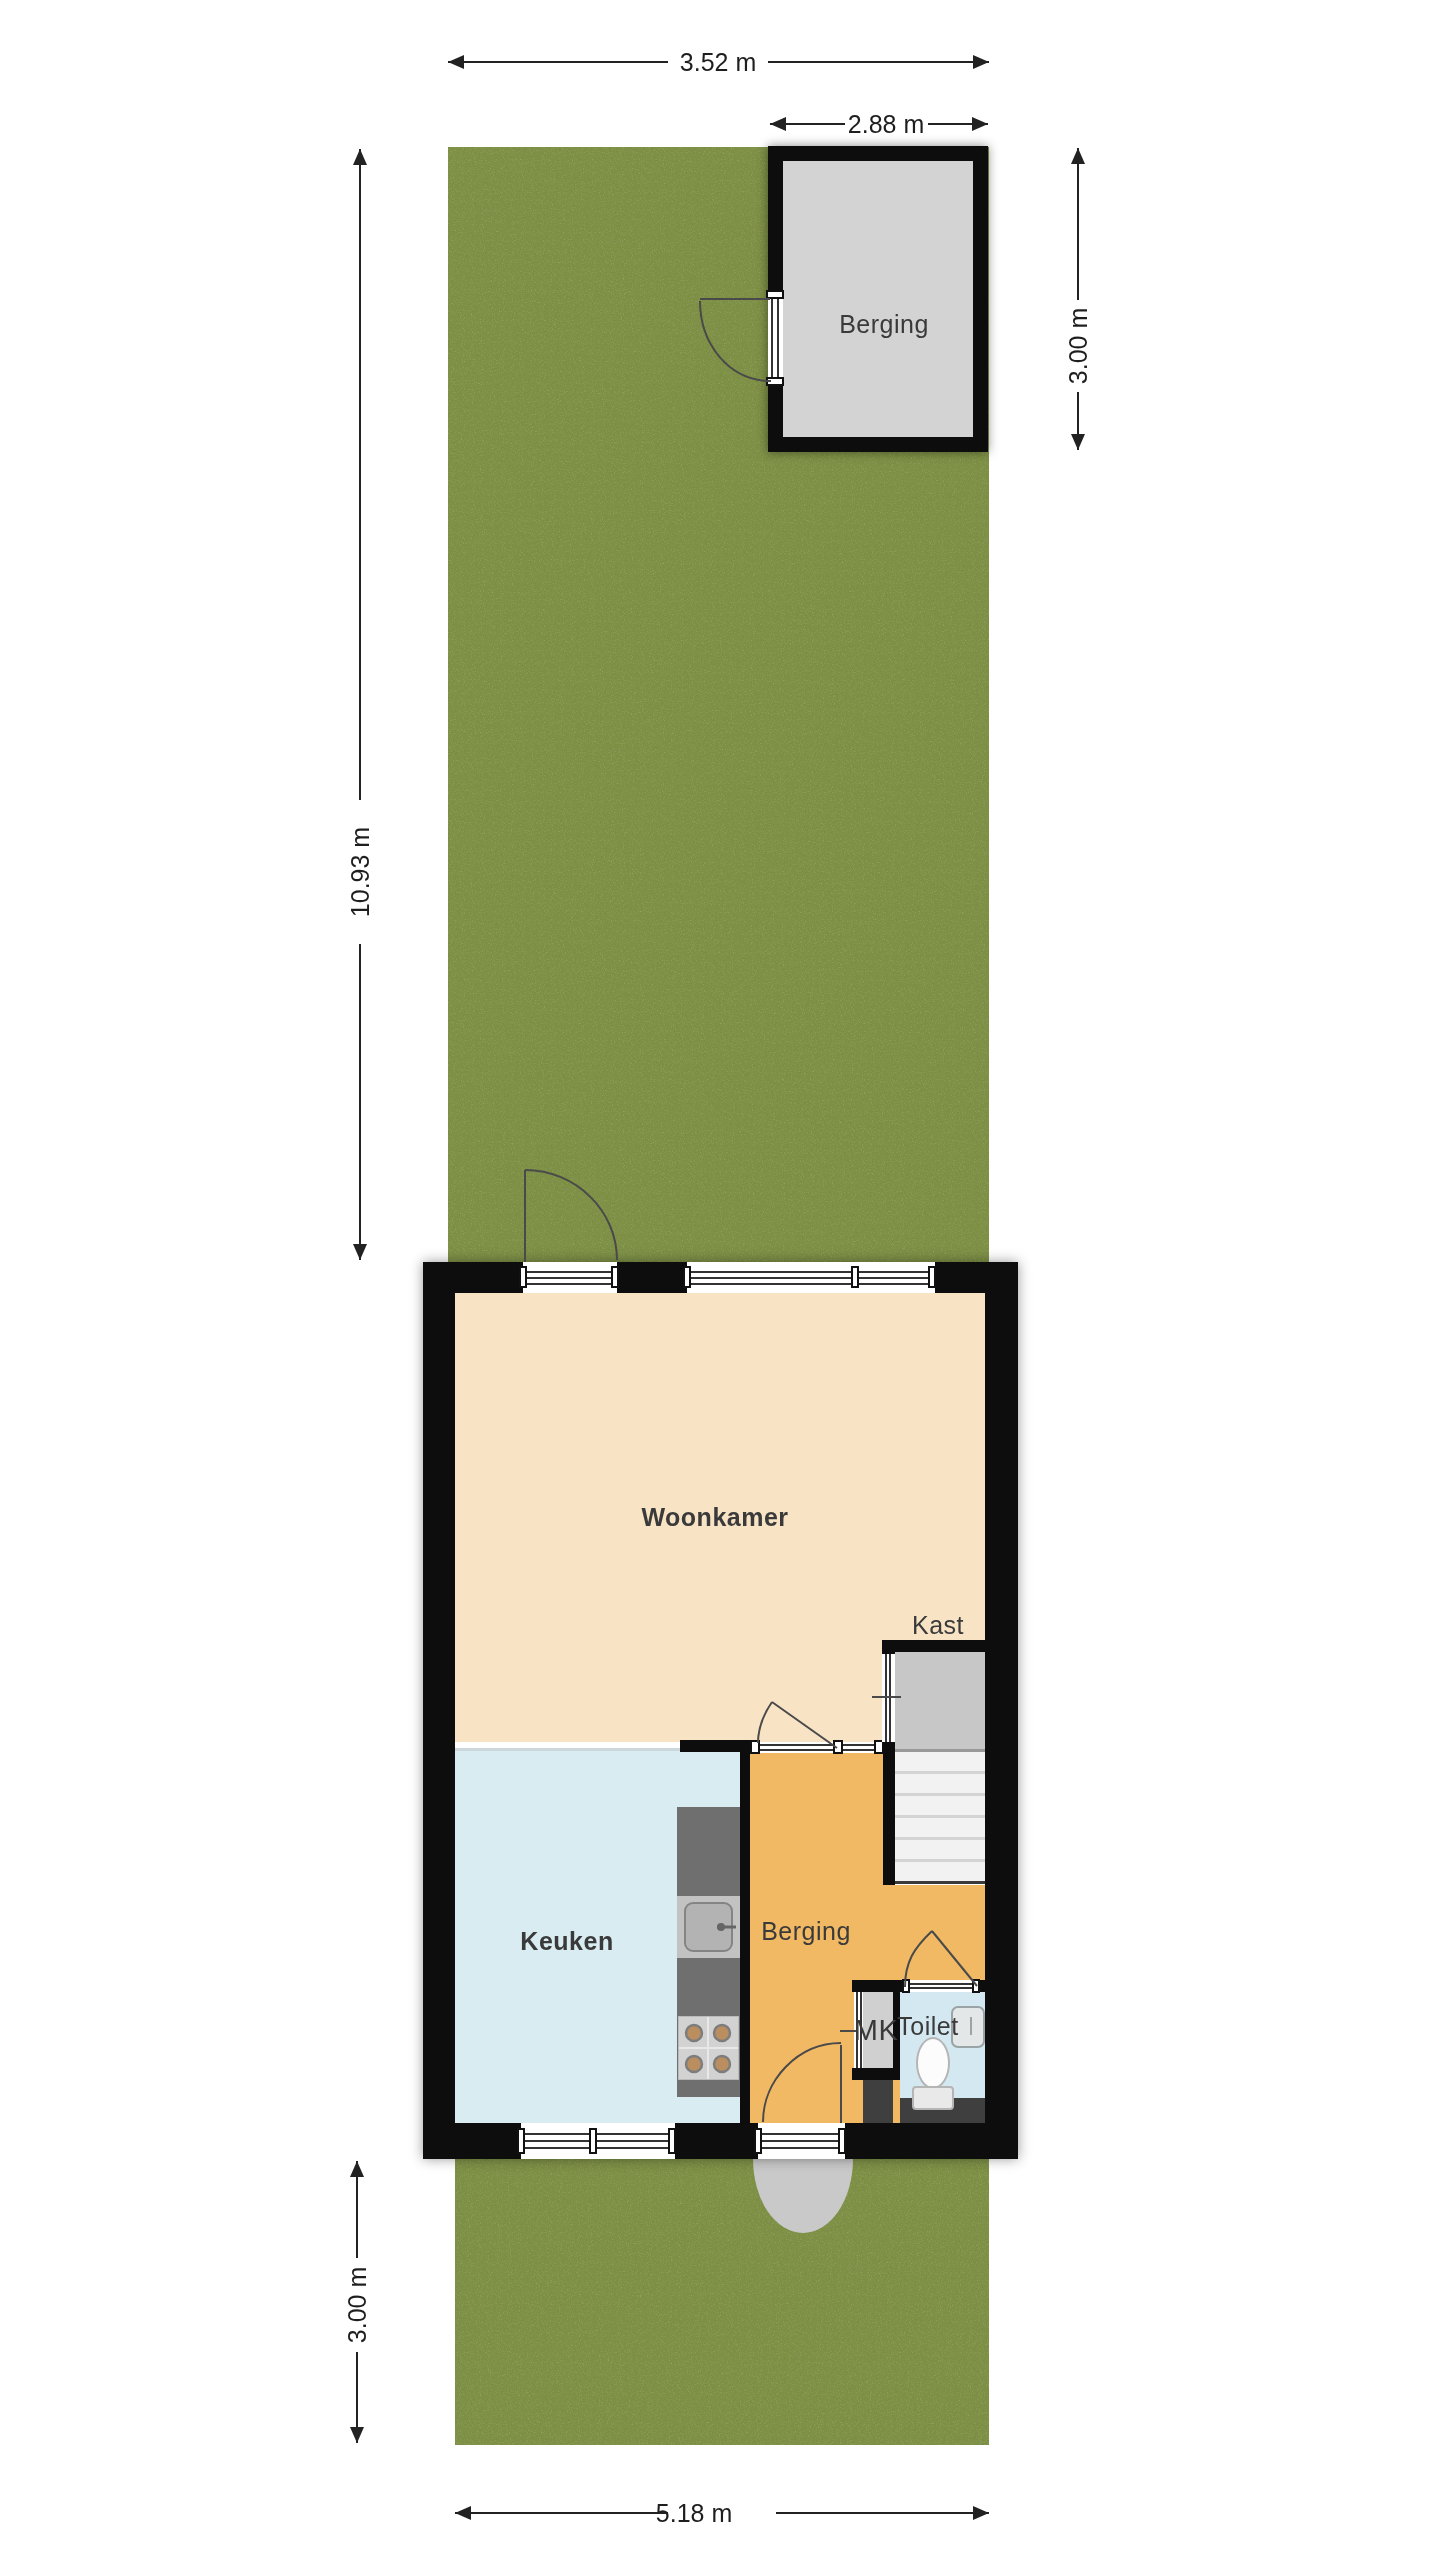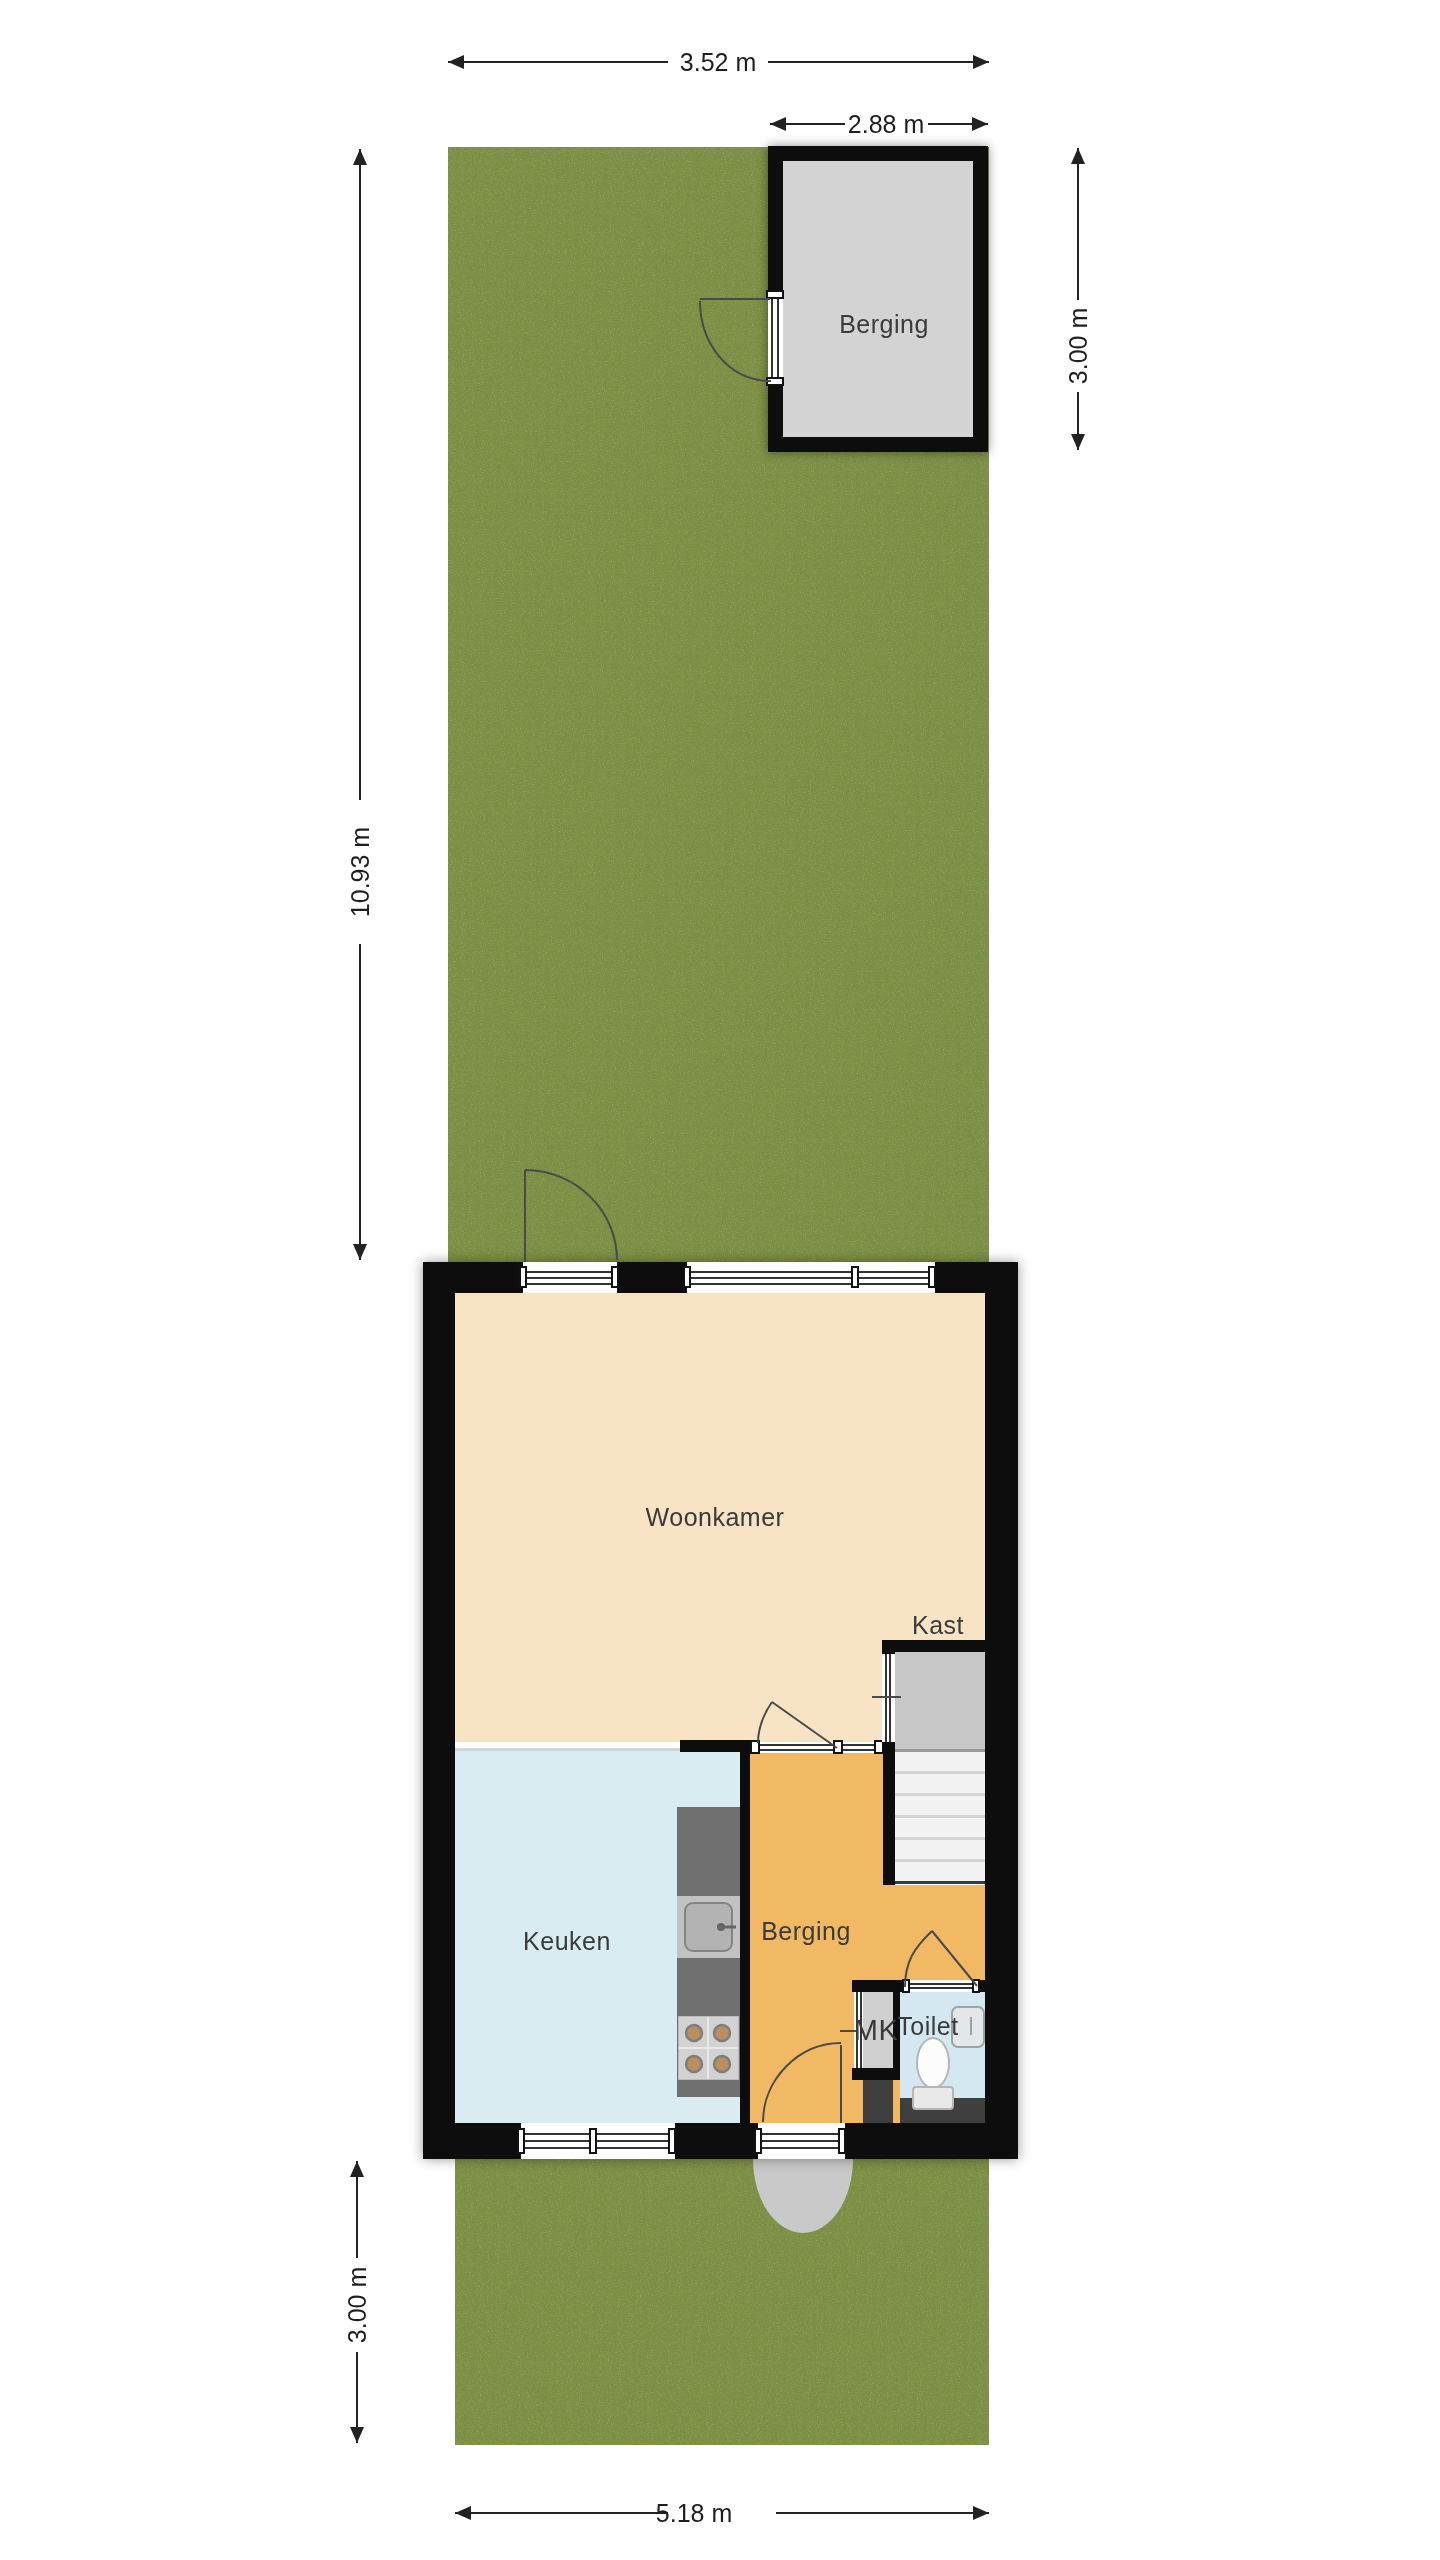--- a/index.html
+++ b/index.html
@@ -206,22 +206,22 @@
       <polygon points="1078,450 1071,434 1085,434"></polygon>
       <polygon points="360,149 353,165 367,165"></polygon>
       <polygon points="360,1260 353,1244 367,1244"></polygon>
       <polygon points="357,2161 350,2177 364,2177"></polygon>
       <polygon points="357,2443 350,2427 364,2427"></polygon>
       <polygon points="455,2513 471,2506 471,2520"></polygon>
       <polygon points="989,2513 973,2506 973,2520"></polygon>
     </g>
   </svg>
 
-  <div class="rlabel" style="left:715px;top:1517px;">Woonkamer</div>
-  <div class="rlabel" style="left:567px;top:1941px;">Keuken</div>
+  <div class="rlabel" style="left:715px;top:1517px;font-weight:bold;">Woonkamer</div>
+  <div class="rlabel" style="left:567px;top:1941px;font-weight:bold;">Keuken</div>
   <div class="rlabel" style="left:806px;top:1931px;">Berging</div>
   <div class="rlabel" style="left:938px;top:1625px;">Kast</div>
   <div class="rlabel" style="left:876px;top:2030px;font-size:29px;">MK</div>
   <div class="rlabel" style="left:928px;top:2026px;">Toilet</div>
   <div class="rlabel" style="left:884px;top:324px;">Berging</div>
 
   <div class="dlabel" style="left:718px;top:62px;">3.52 m</div>
   <div class="dlabel" style="left:886px;top:124px;">2.88 m</div>
   <div class="dlabel vert" style="left:1078px;top:346px;">3.00 m</div>
   <div class="dlabel vert" style="left:360px;top:872px;">10.93 m</div>

